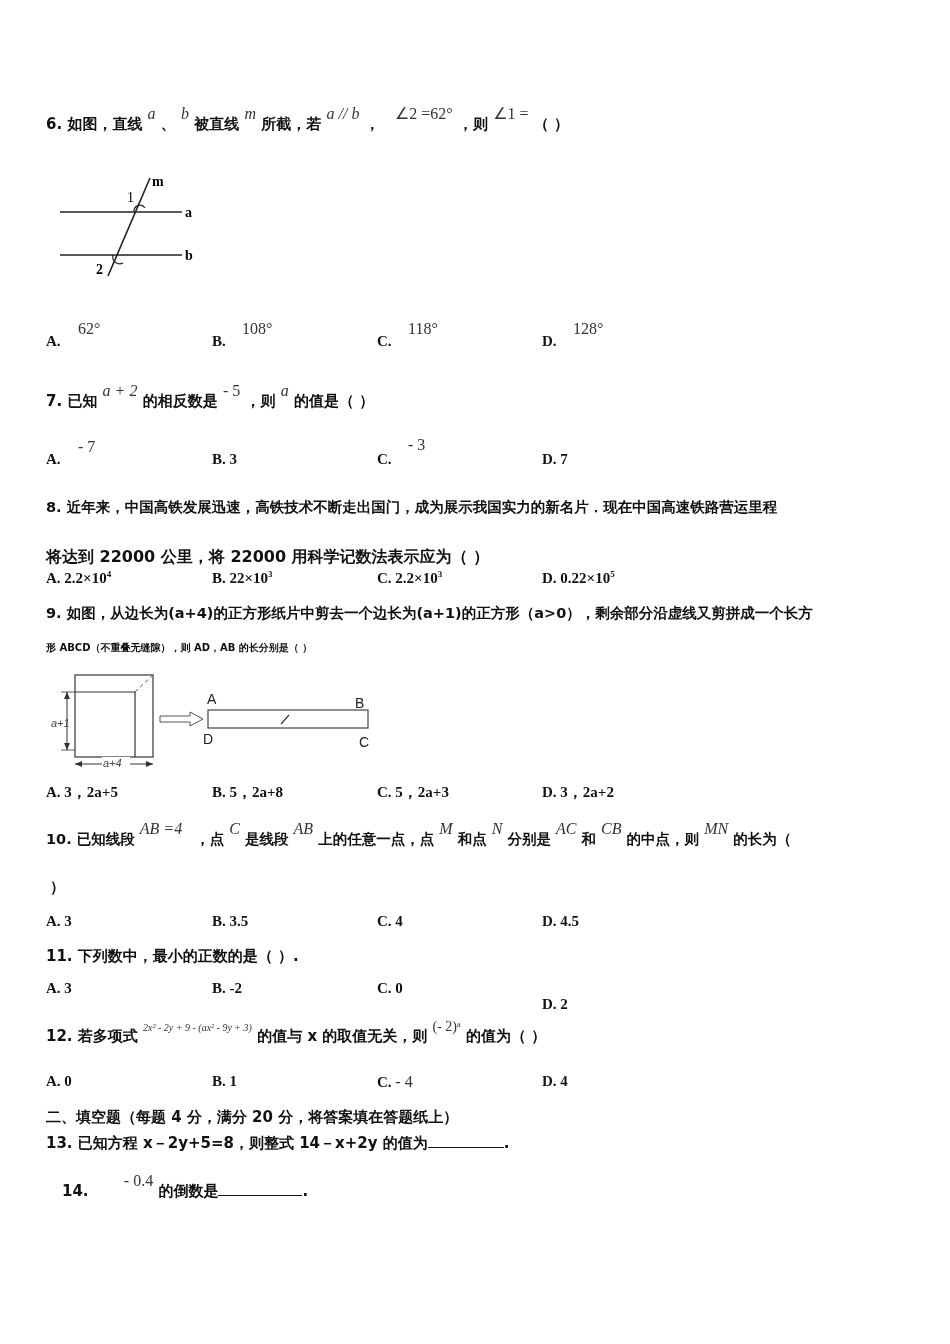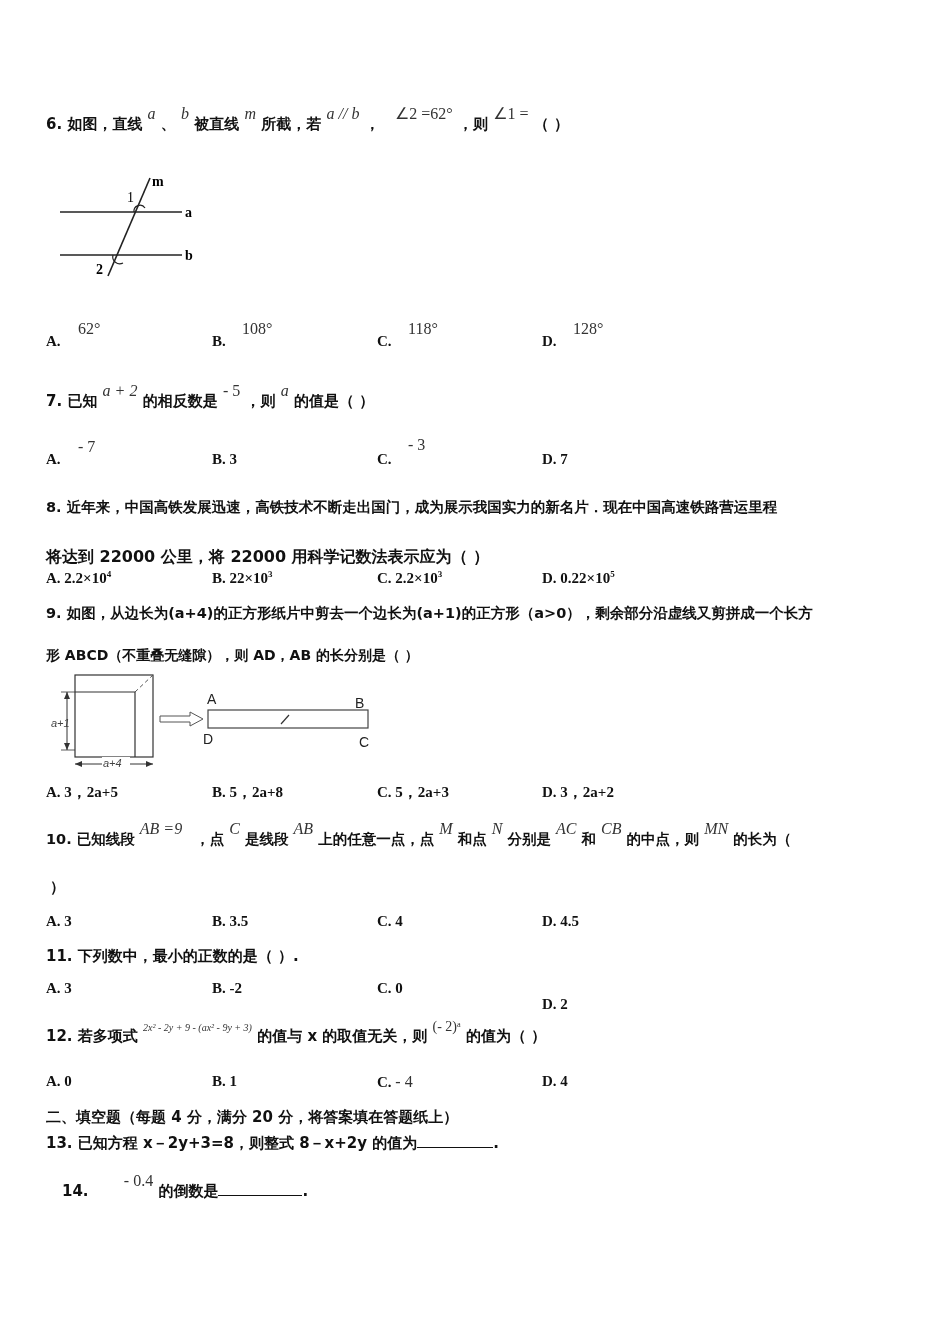--- a/index.html
+++ b/index.html
@@ -81,21 +81,21 @@
 <div class="abs q" style="left:46px; top:547px; font-size:16px;">将达到 22000 公里，将 22000 用科学记数法表示应为（      ）</div>
 <div class="abs optlabel" style="left:46px; top:569px;"><span>A.</span> <span>2.2×10</span><sup style="font-size:9px">4</sup></div>
 <div class="abs optlabel" style="left:212px; top:569px;"><span>B.</span> <span>22×10</span><sup style="font-size:9px">3</sup></div>
 <div class="abs optlabel" style="left:377px; top:569px;text-align:right;"><span>C.</span> <span>2.2×10</span><sup style="font-size:9px">3</sup></div>
 <div class="abs optlabel" style="left:542px; top:569px;"><span>D.</span> <span>0.22×10</span><sup style="font-size:9px">5</sup></div>
 
 <div class="abs q" style="left:46px; top:604px; font-size:14.5px;">
   <span>9.</span>
   <span>如图，从边长为(a+4)的正方形纸片中剪去一个边长为(a+1)的正方形（a&gt;0），剩余部分沿虚线又剪拼成一个长方</span>
 </div>
-<div class="abs q" style="left:46px; top:641px; font-size:14px;margin-top:6px;">形 ABCD（不重叠无缝隙），则 AD，AB 的长分别是（  ）</div>
+<div class="abs q" style="left:46px; top:641px; font-size:10px;">形 ABCD（不重叠无缝隙），则 AD，AB 的长分别是（  ）</div>
 
 <svg style="left:45px; top:672px;" width="335" height="96" viewBox="0 0 335 96">
   <rect x="30" y="3" width="78" height="82" fill="none" stroke="#333" stroke-width="1.2"></rect>
   <polyline points="30,20 90,20 90,85" fill="none" stroke="#333" stroke-width="1.2"></polyline>
   <line x1="90" y1="20" x2="108" y2="3" stroke="#555" stroke-width="1" stroke-dasharray="4,3"></line>
   <line x1="22" y1="20" x2="22" y2="78" stroke="#333" stroke-width="1"></line>
   <line x1="16" y1="20" x2="30" y2="20" stroke="#333" stroke-width="0.8"></line>
   <line x1="16" y1="78" x2="30" y2="78" stroke="#333" stroke-width="0.8"></line>
   <polygon points="22,20 19,27 25,27" fill="#333"></polygon>
   <polygon points="22,78 19,71 25,71" fill="#333"></polygon>
@@ -115,21 +115,21 @@
 </svg>
 
 <div class="abs optlabel" style="left:46px; top:783px;"><span>A.</span> <span>3，2a+5</span></div>
 <div class="abs optlabel" style="left:212px; top:783px;"><span>B.</span> <span>5，2a+8</span></div>
 <div class="abs optlabel" style="left:377px; top:783px;"><span>C.</span> <span>5，2a+3</span></div>
 <div class="abs optlabel" style="left:542px; top:783px;"><span>D.</span> <span>3，2a+2</span></div>
 
 <div class="abs q" style="left:46px; top:830px; font-size:14.5px;">
   <span>10.</span>
   <span>已知线段</span>
-  <span class="math mi sup-math">AB =9</span>
+  <span class="math mi sup-math">AB =4</span>
   <span style="margin-left:8px">，点</span>
   <span class="math mi sup-math">C</span>
   <span>是线段</span>
   <span class="math mi sup-math">AB</span>
   <span>上的任意一点，点</span>
   <span class="math mi sup-math">M</span>
   <span>和点</span>
   <span class="math mi sup-math">N</span>
   <span>分别是</span>
   <span class="math mi sup-math">AC</span>
@@ -163,19 +163,19 @@
   <span>的值为（  ）</span>
 </div>
 <div class="abs optlabel" style="left:46px; top:1073px;"><span>A.</span> <span>0</span></div>
 <div class="abs optlabel" style="left:212px; top:1073px;"><span>B.</span> <span>1</span></div>
 <div class="abs optlabel" style="left:377px; top:1073px;"><span>C.</span> <span class="math">- 4</span></div>
 <div class="abs optlabel" style="left:542px; top:1073px;"><span>D.</span> <span>4</span></div>
 
 <div class="abs q" style="left:46px; top:1108px;">二、填空题（每题 4 分，满分 20 分，将答案填在答题纸上）</div>
 <div class="abs q" style="left:46px; top:1133px;">
   <span>13.</span>
-  <span>已知方程 x－2y+3=8，则整式 8－x+2y 的值为</span><span class="blank" style="width:76px"></span><span>.</span>
+  <span>已知方程 x－2y+5=8，则整式 14－x+2y 的值为</span><span class="blank" style="width:76px"></span><span>.</span>
 </div>
 <div class="abs q" style="left:46px; top:1181px;margin-left:16px;">
   <span>14.</span>
   <span class="math sup-math" style="margin-left:30px">- 0.4</span>
   <span>的倒数是</span><span class="blank" style="width:84px"></span><span>.</span>
 </div>
 
 </body></html>

